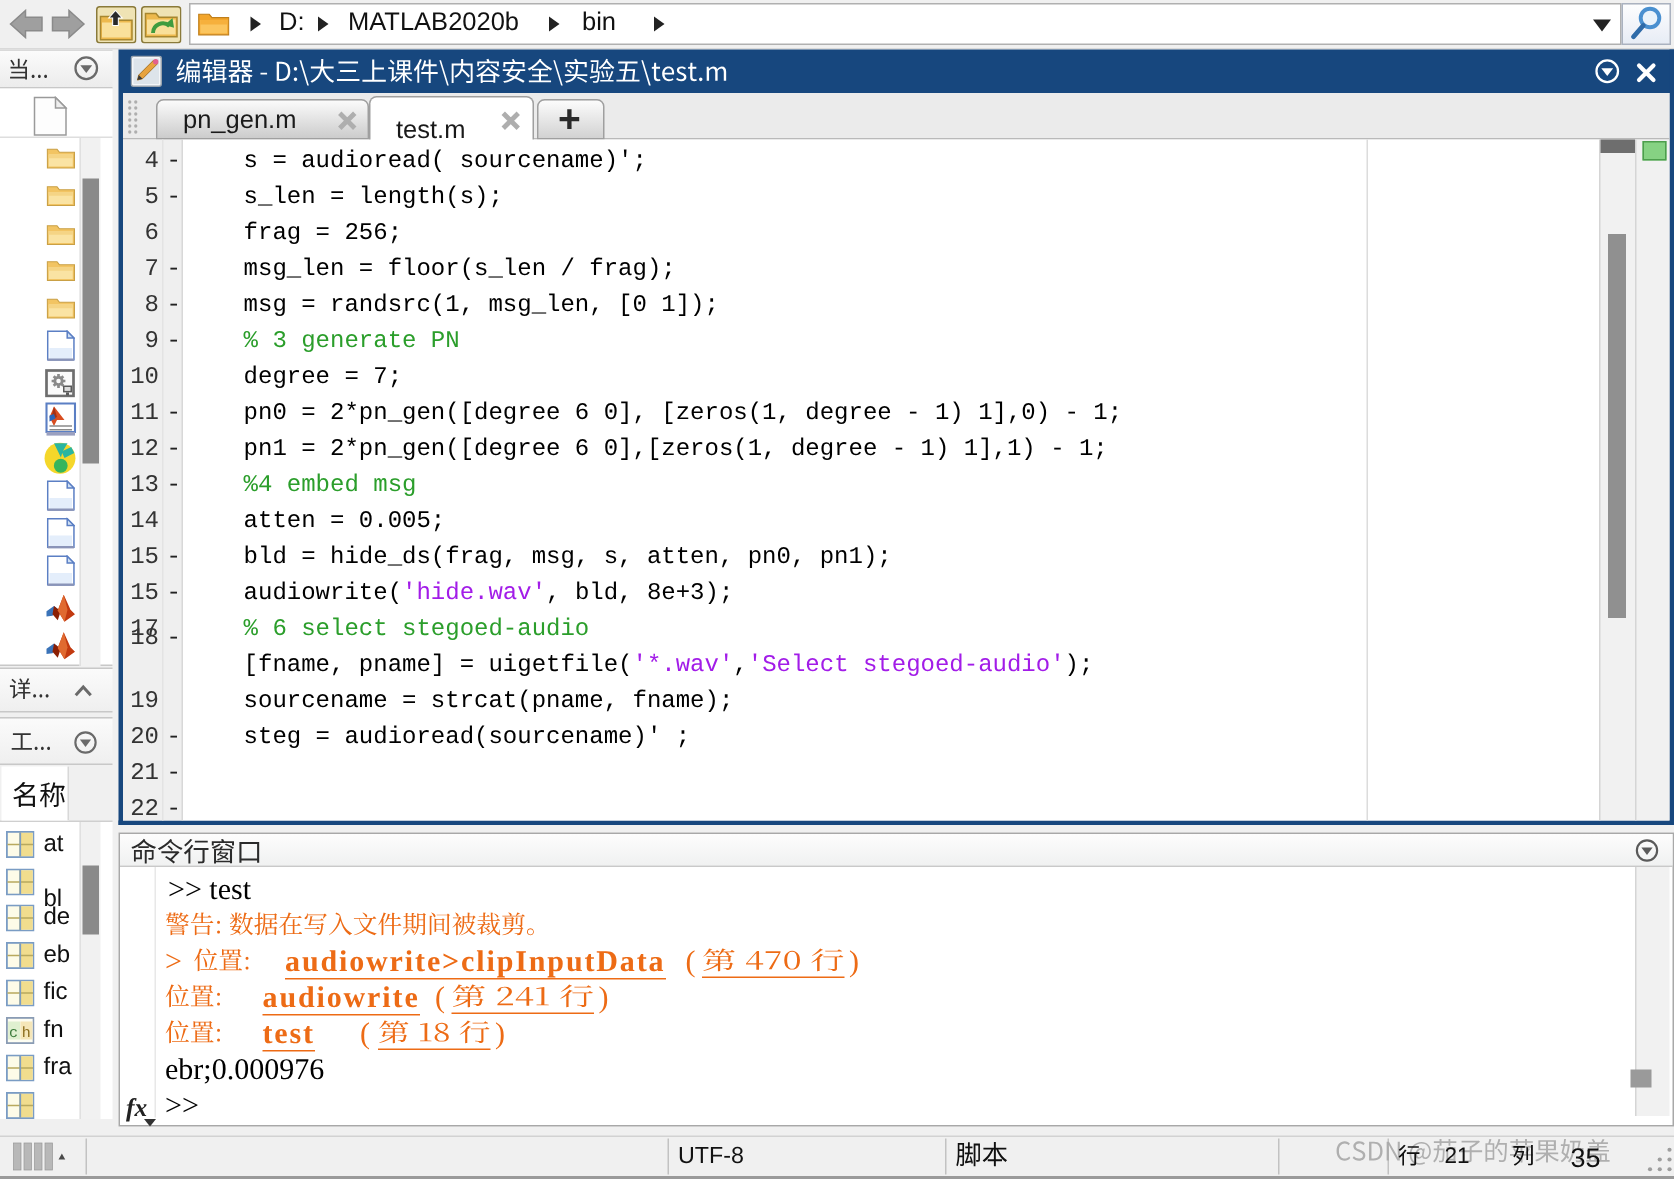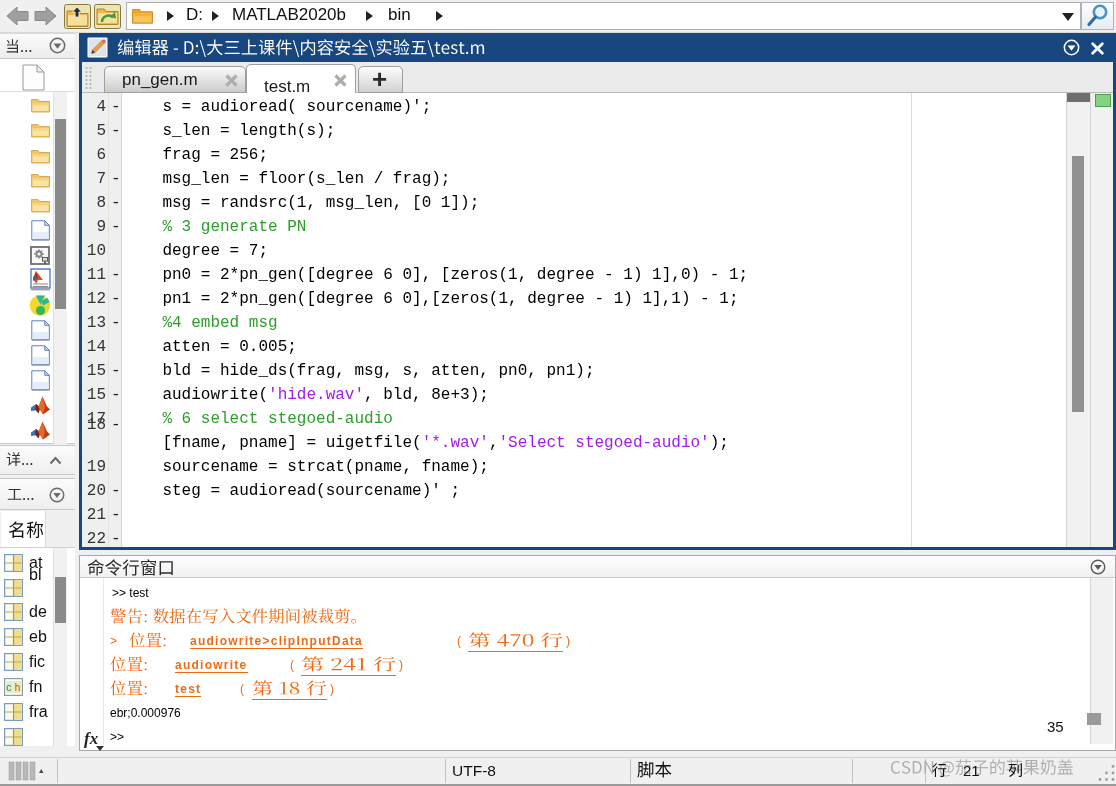--- a/index.html
+++ b/index.html
@@ -33,21 +33,21 @@
 #esc{left:1066px;top:93px;width:24px;height:454px;background:#f1f1f1;border-left:1px solid #d5d5d5}
 #escthumb{left:1072px;top:156px;width:12px;height:256px;background:#909090}
 #escdark{left:1067px;top:93px;width:23px;height:9px;background:#6e6e6e}
 #emsg{left:1090px;top:93px;width:23px;height:454px;background:#f1f1f1;border-left:1px solid #d5d5d5}
 #egreen{left:1095px;top:94px;width:16px;height:13px;background:#86d283;border:1px solid #4d9e4d}
 
 #cw{left:79px;top:555px;width:1037px;height:196px;background:#fff;border:1px solid #a8a8a8}
 #cwhdr{left:80px;top:556px;width:1035px;height:22px;background:linear-gradient(#fdfdfd,#f0f1f1);border-bottom:1px solid #c9c9c9}
 #cwlane{left:1090px;top:578px;width:23px;height:166px;background:#f1f1f1;border-left:1px solid #d5d5d5}
 #cwsq{left:1087px;top:713px;width:14px;height:12px;background:#9a9a9a}
-.cwl{position:absolute;height:24px;line-height:24px;font-family:Liberation Sans, sans-serif;font-size:12px;color:#000;white-space:pre}
+.cwl{position:absolute;height:24px;line-height:24px;font-family:Liberation Serif, serif;font-size:20px;color:#000;white-space:pre}
 .or{color:#ed6b15}
 .lk{color:#ed6b15;font-weight:bold;letter-spacing:1.25px;border-bottom:1.5px solid #ed6b15}
 .ul{border-bottom:1.5px solid #ed6b15}
 
 .hdr{background:linear-gradient(#fbfbfb,#ececec);border-bottom:1px solid #c8c8c8}
 #curhdr{left:0;top:33px;width:75px;height:26px;border-top:1px solid #d9d9d9}
 #holder{left:0;top:59px;width:75px;height:33px;background:#fff;border-bottom:1px solid #dedede}
 #flist{left:0;top:92px;width:75px;height:352px;background:#fff;border-bottom:1px solid #c8c8c8}
 #fscroll{left:53px;top:92px;width:14px;height:352px;background:#f1f1f1;border-left:1px solid #e0e0e0}
 #fthumb{left:55px;top:119px;width:11px;height:190px;background:#8a8a8a}
@@ -305,21 +305,21 @@
   </div>
 <div class="wsrow abs" style="top:550.6px">at</div>
 <div class="abs" style="left:4px;top:578.5px">
     <svg width="19" height="18" viewBox="0 0 19 18">
       <rect x="0.6" y="0.6" width="17.8" height="16.8" fill="#fdfbe8" stroke="#7a9cc4" stroke-width="1.2"></rect>
       <rect x="9.5" y="1.2" width="8.3" height="15.6" fill="#f1dd8e"></rect>
       <path stroke="#b8a95e" stroke-width="1.1" d="M9.5 1 v16 M1 9 h17"></path>
       <path stroke="#7a9cc4" stroke-width="1.1" d="M9.5 1 v16"></path>
     </svg>
   </div>
-<div class="wsrow abs" style="top:563px">bl</div>
+<div class="wsrow abs" style="top:588px">bl</div>
 <div class="abs" style="left:4px;top:603.4px">
     <svg width="19" height="18" viewBox="0 0 19 18">
       <rect x="0.6" y="0.6" width="17.8" height="16.8" fill="#fdfbe8" stroke="#7a9cc4" stroke-width="1.2"></rect>
       <rect x="9.5" y="1.2" width="8.3" height="15.6" fill="#f1dd8e"></rect>
       <path stroke="#b8a95e" stroke-width="1.1" d="M9.5 1 v16 M1 9 h17"></path>
       <path stroke="#7a9cc4" stroke-width="1.1" d="M9.5 1 v16"></path>
     </svg>
   </div>
 <div class="wsrow abs" style="top:600.4px">de</div>
 <div class="abs" style="left:4px;top:628.3px">
@@ -608,21 +608,21 @@
     </svg>
   </div>
 <div class="abs" style="left:963px;top:762px;font-size:15px;color:#111">21</div>
 <div class="abs" style="left:1008px;top:762px">
     <svg class="" width="15.0" height="17.7" viewBox="0 -13.8 15.0 17.7">
       <g>
         <path fill="#111111" d="M9.6 -10.9V-2.5H10.7V-10.9ZM12.7 -12.5V-0.3C12.7 -0 12.6 0.1 12.4 0.1C12.2 0.1 11.4 0.1 10.5 0C10.7 0.4 10.9 0.8 10.9 1.1C12.1 1.1 12.8 1.1 13.2 0.9C13.7 0.8 13.9 0.4 13.9 -0.3V-12.5ZM2.7 -4.5C3.5 -4 4.4 -3.3 5 -2.7C4 -1.3 2.7 -0.3 1.2 0.3C1.4 0.6 1.7 1 1.9 1.3C5 -0.1 7.4 -3.1 8.1 -8.3L7.4 -8.5L7.2 -8.4H3.9C4.1 -9.2 4.3 -9.9 4.5 -10.7H8.6V-11.8H0.9V-10.7H3.4C2.8 -8.4 2 -6.3 0.8 -4.9C1.1 -4.7 1.5 -4.3 1.7 -4.1C2.4 -5 3 -6.1 3.5 -7.4H6.9C6.6 -6 6.2 -4.8 5.6 -3.7C5 -4.2 4.1 -4.9 3.4 -5.4Z"></path>
       </g>
     </svg>
   </div>
-<div class="abs" style="left:1047px;top:718px;font-size:15px;color:#111">35</div>
+<div class="abs" style="left:1047px;top:762px;font-size:18px;color:#111">35</div>
 <div class="abs" style="left:1097px;top:764px">
     <svg width="19" height="19" viewBox="0 0 19 19">
       <g fill="#9e9e9e">
         <circle cx="16" cy="2.5" r="1.4"></circle>
         <circle cx="16" cy="9" r="1.4"></circle>
         <circle cx="9.5" cy="9" r="1.4"></circle>
         <circle cx="16" cy="15.5" r="1.4"></circle>
         <circle cx="9.5" cy="15.5" r="1.4"></circle>
         <circle cx="3" cy="15.5" r="1.4"></circle>
       </g>

